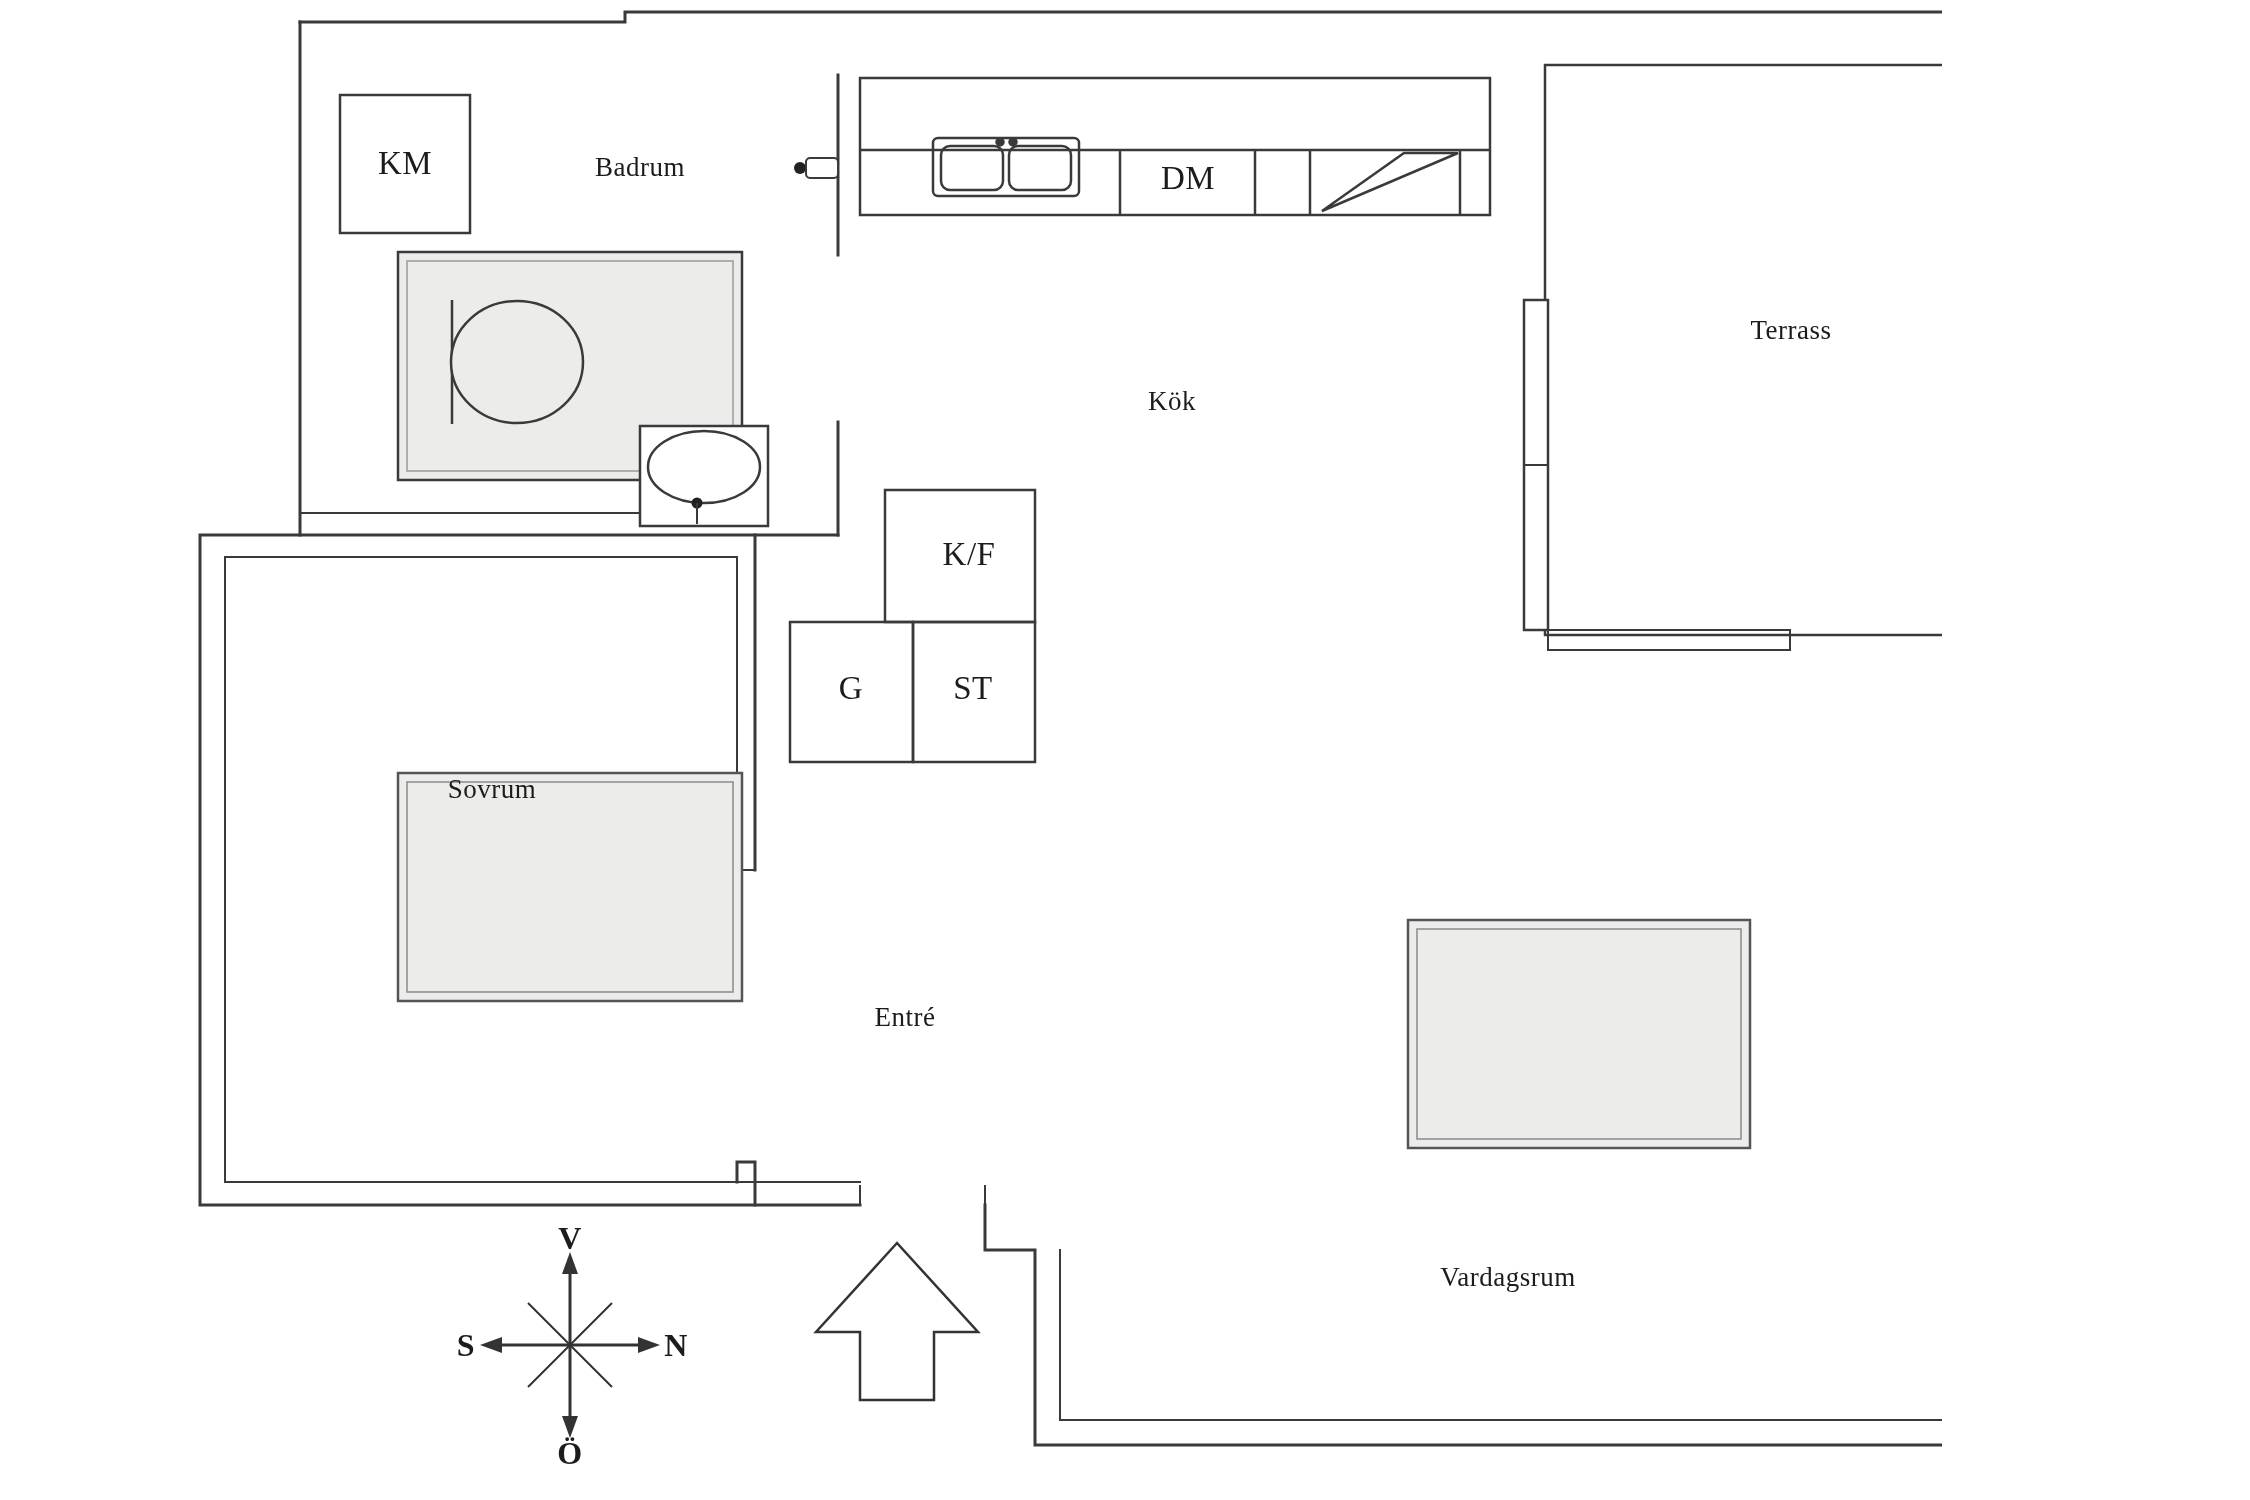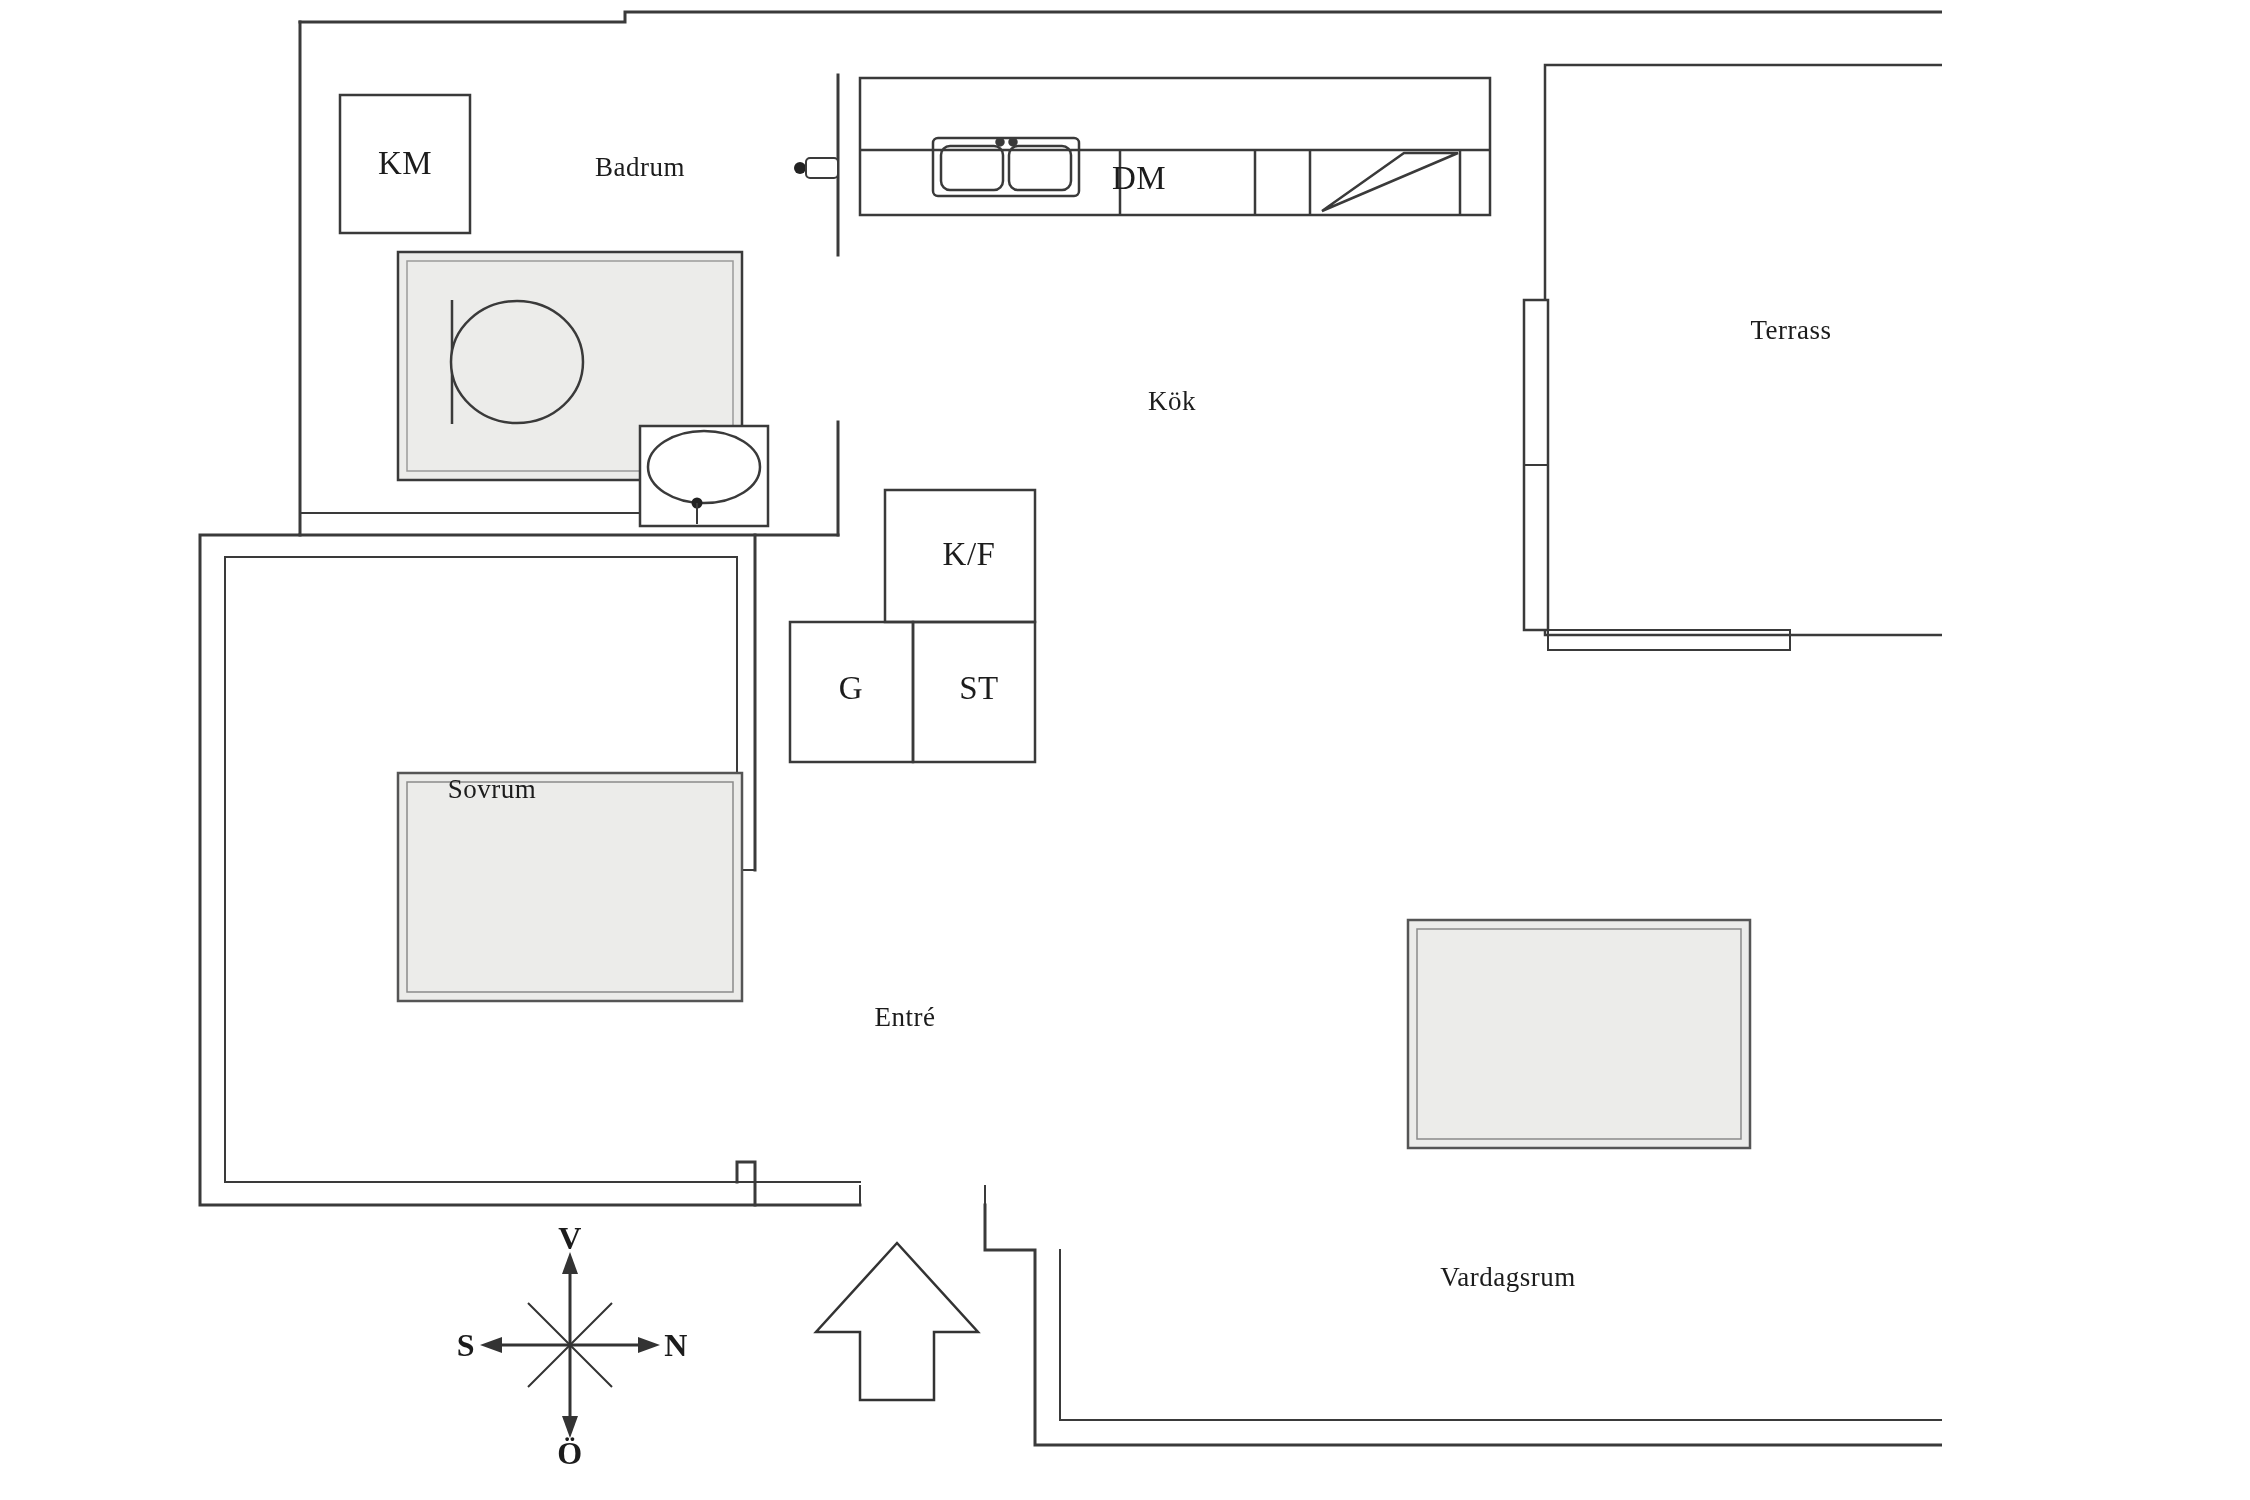--- a/index.html
+++ b/index.html
@@ -101,26 +101,26 @@
       <polygon points="660,1345 638,1337 638,1353" fill="#333" stroke="none"></polygon>
       <polygon points="480,1345 502,1337 502,1353" fill="#333" stroke="none"></polygon>
       <polygon points="570,1438 562,1416 578,1416" fill="#333" stroke="none"></polygon>
     </g>
 
     <polygon points="897,1243 978,1332 934,1332 934,1400 860,1400 860,1332 816,1332" fill="#fff" stroke="#333" stroke-width="2.5"></polygon>
   </svg>
 
   <div class="lbl small" style="left:405px;top:163px;">KM</div>
   <div class="lbl" style="left:640px;top:167px;">Badrum</div>
-  <div class="lbl small" style="left:1139px;top:178px;">DM</div>
+  <div class="lbl small" style="left:1188px;top:178px;">DM</div>
   <div class="lbl" style="left:1172px;top:401px;">Kök</div>
   <div class="lbl" style="left:1791px;top:330px;font-family:Liberation Serif, serif;">Terrass</div>
   <div class="lbl small" style="left:960px;top:554px;margin-left:9px;">K/F</div>
   <div class="lbl small" style="left:851px;top:688px;">G</div>
-  <div class="lbl small" style="left:973px;top:688px;margin-left:6px;">ST</div>
+  <div class="lbl small" style="left:973px;top:688px;">ST</div>
   <div class="lbl" style="left:492px;top:789px;">Sovrum</div>
   <div class="lbl" style="left:905px;top:1017px;">Entré</div>
   <div class="lbl" style="left:1508px;top:1277px;">Vardagsrum</div>
 
   <div class="lbl compass" style="left:570px;top:1238px;">V</div>
   <div class="lbl compass" style="left:466px;top:1345px;">S</div>
   <div class="lbl compass" style="left:676px;top:1345px;">N</div>
   <div class="lbl compass" style="left:570px;top:1453px;">Ö</div>
 
 </div>

